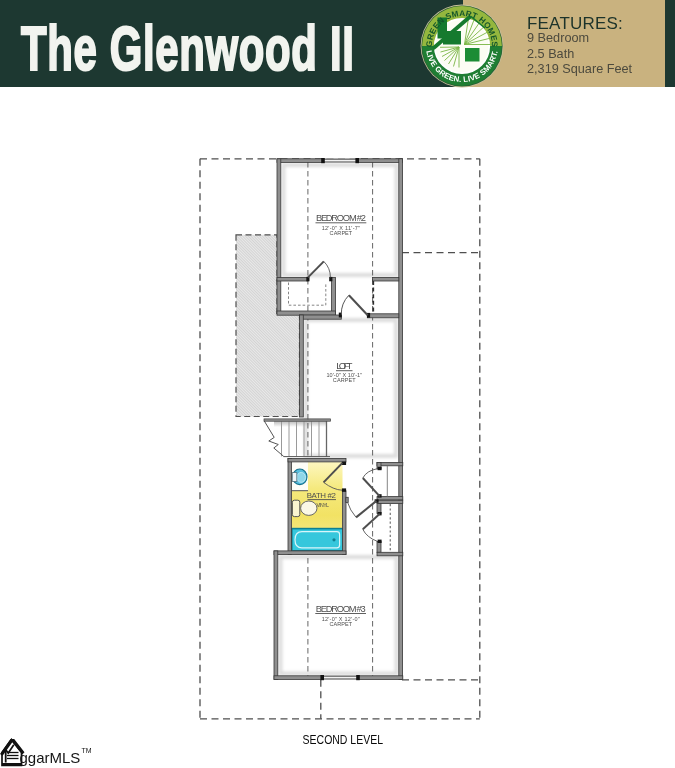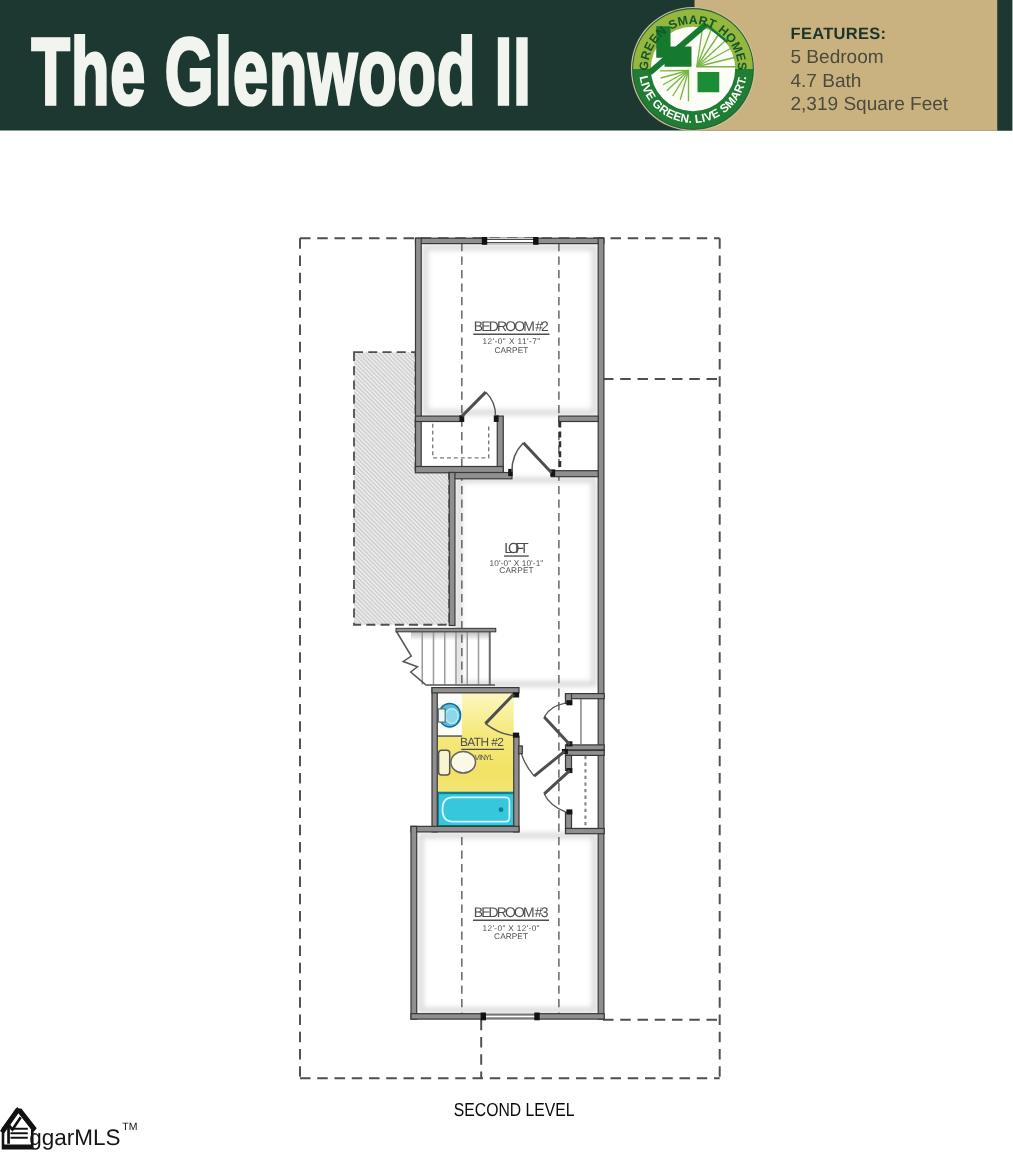--- a/index.html
+++ b/index.html
@@ -5,33 +5,33 @@
   html,body{margin:0;padding:0;}
   body{width:675px;height:768px;background:#ffffff;overflow:hidden;position:relative;
        font-family:"Liberation Sans", sans-serif;}
   #header{position:absolute;left:0;top:0;width:675px;height:87px;background:#1d3831;}
   #tanbox{position:absolute;left:463px;top:0;width:202px;height:87px;background:#c9b27f;}
   #rstrip{position:absolute;left:665px;top:0;width:10px;height:87px;background:#1d3831;}
   #title{position:absolute;left:21px;top:17px;font-size:63px;font-weight:bold;
          color:#f2f4ef;white-space:nowrap;transform-origin:0 0;transform:scaleX(0.665);
          letter-spacing:1px;line-height:1;-webkit-text-stroke:2.2px #f2f4ef;}
   #feat{position:absolute;left:527px;top:16px;line-height:15.4px;}
-  #feat .h{font-size:11px;font-weight:bold;color:#1c332a;letter-spacing:0.2px;}
+  #feat .h{font-size:17px;font-weight:normal;color:#1c332a;letter-spacing:0.2px;}
   #feat .l{font-size:12.7px;color:#4c4a3e;}
 </style>
 </head>
 <body>
 <div id="header"></div>
 <div id="tanbox"></div>
 <div id="rstrip"></div>
 <div id="title">The Glenwood II</div>
 <div id="feat">
   <div class="h">FEATURES:</div>
-  <div class="l">5 Bedroom</div>
-  <div class="l">4.7 Bath</div>
+  <div class="l">9 Bedroom</div>
+  <div class="l">2.5 Bath</div>
   <div class="l">2,319 Square Feet</div>
 </div>
 
 <svg id="logo" style="position:absolute;left:419px;top:3px;" width="86" height="86" viewBox="0 0 86 86">
   <defs>
     <path id="arcTop" d="M 13 43 A 30 30 0 1 1 73 43" fill="none"></path>
     <path id="arcBot" d="M 7 43 A 36 36 0 0 0 79 43" fill="none"></path>
   </defs>
   <circle cx="43" cy="43" r="41.4" fill="#c8c09a"></circle>
   <circle cx="43" cy="43" r="40.6" fill="#2a5c34"></circle>

